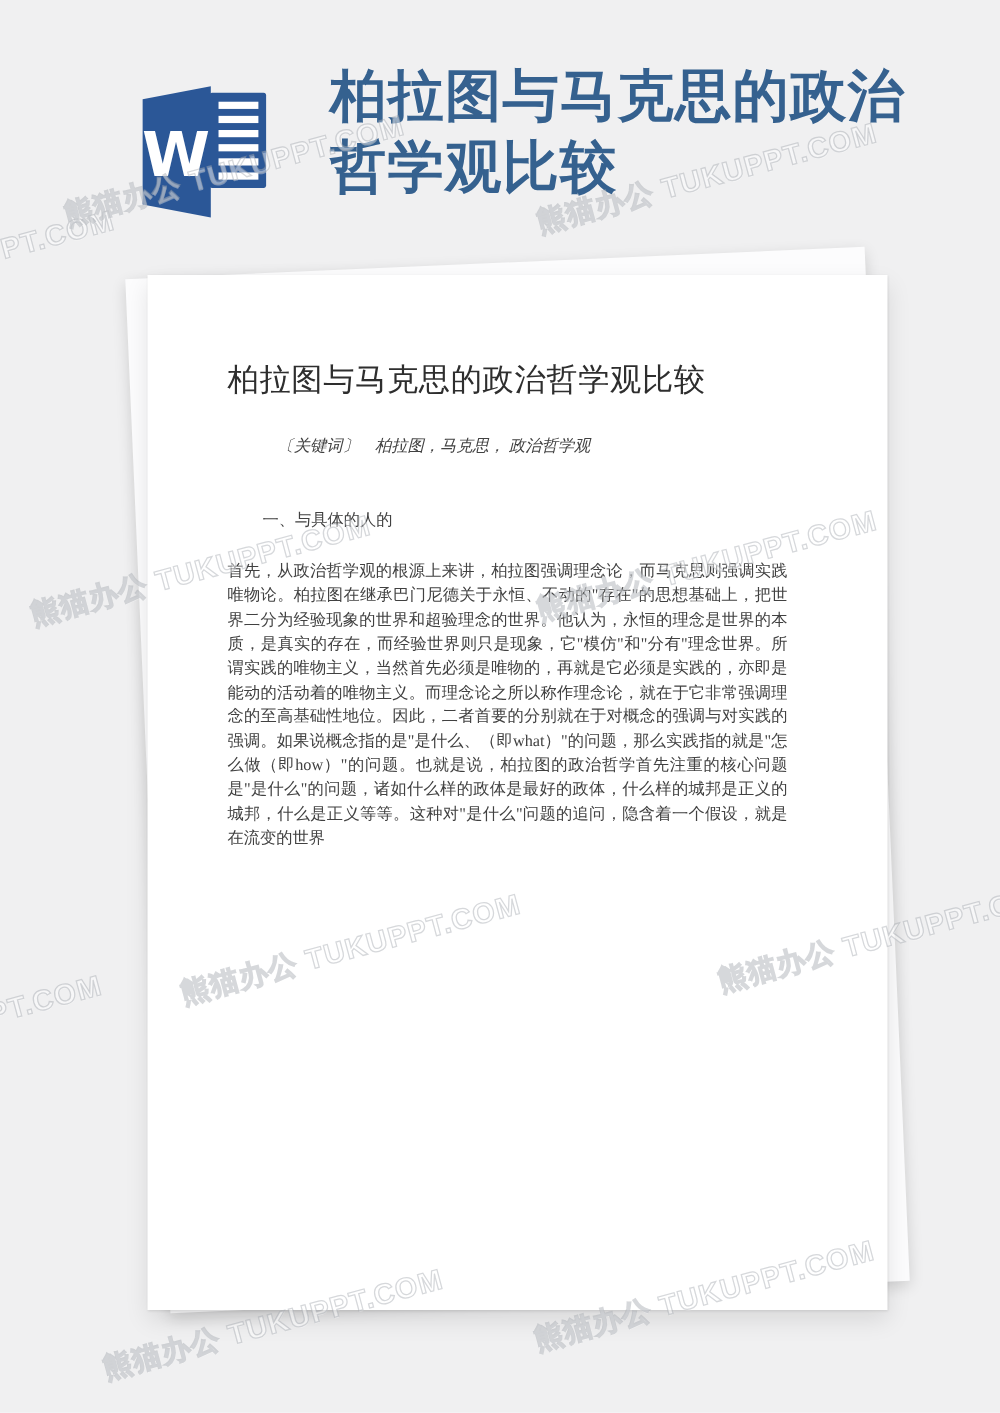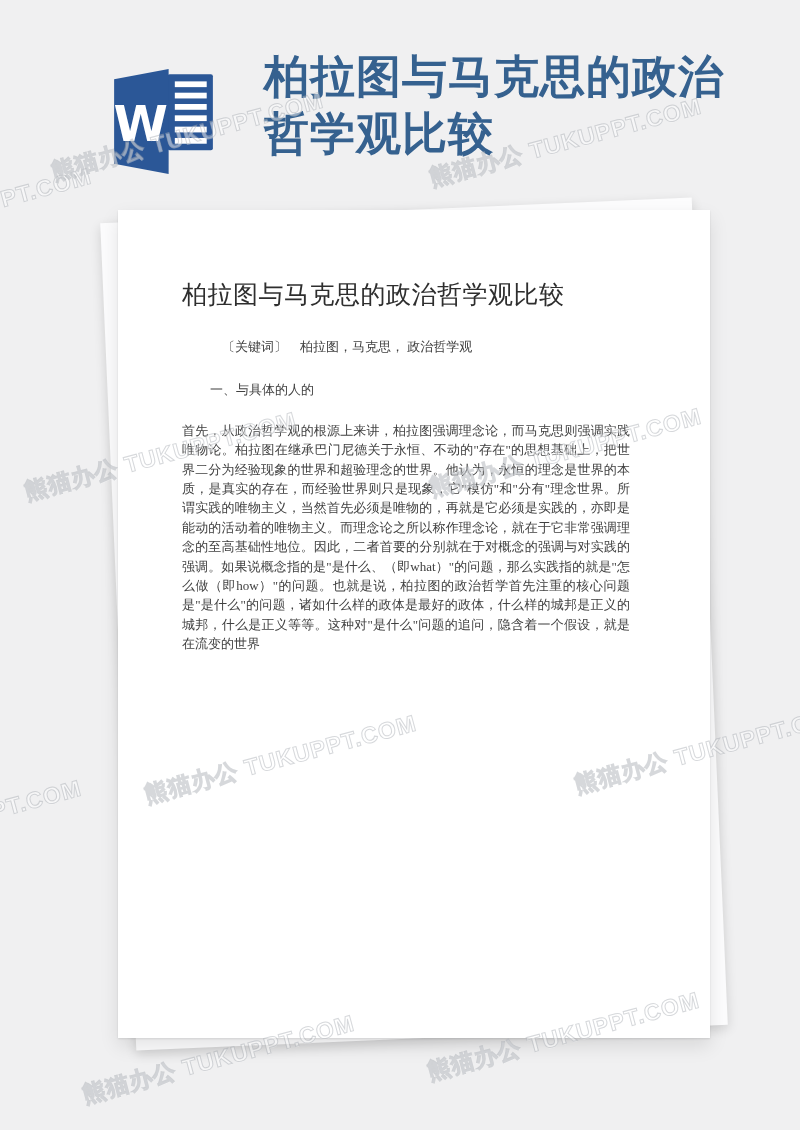--- a/index.html
+++ b/index.html
@@ -44,21 +44,21 @@
     width: 592px;
     height: 828px;
     background: #fcfcfd;
     transform: rotate(-2.5deg);
     box-shadow: 0 4px 12px rgba(0,0,0,0.14);
     z-index: 1;
   }
   .page-main {
     position: absolute;
     left: 118px;
-    top: 210px;
+    top: 220px;
     width: 592px;
     height: 828px;
     background: #ffffff;
     box-shadow: 0 1px 2px rgba(0,0,0,0.10), 0 8px 18px rgba(0,0,0,0.10);
     z-index: 2;
     overflow: hidden;
   }
 
   
   .doc {
@@ -79,21 +79,21 @@
     color: #2e2e2e;
     text-align: left;
   }
   .label-line {
     margin: 0;
     text-indent: 40px;
     text-align: left;
   }
   .para { margin: 0; }
   .abstract { margin-bottom: 21px; }
-  .kw { margin-bottom: 24px; }
+  .kw { margin-bottom: 40px; font-style: italic; }
   .kw-val { margin-left: 13px; }
   .p1 { margin-bottom: 18px; }
   .heading-line {
     margin: 0 0 21px 0;
     text-indent: 28px;
     text-align: left;
   }
   .p2 { margin-bottom: 30px; }
   .p3 { margin-bottom: 0; }
 

